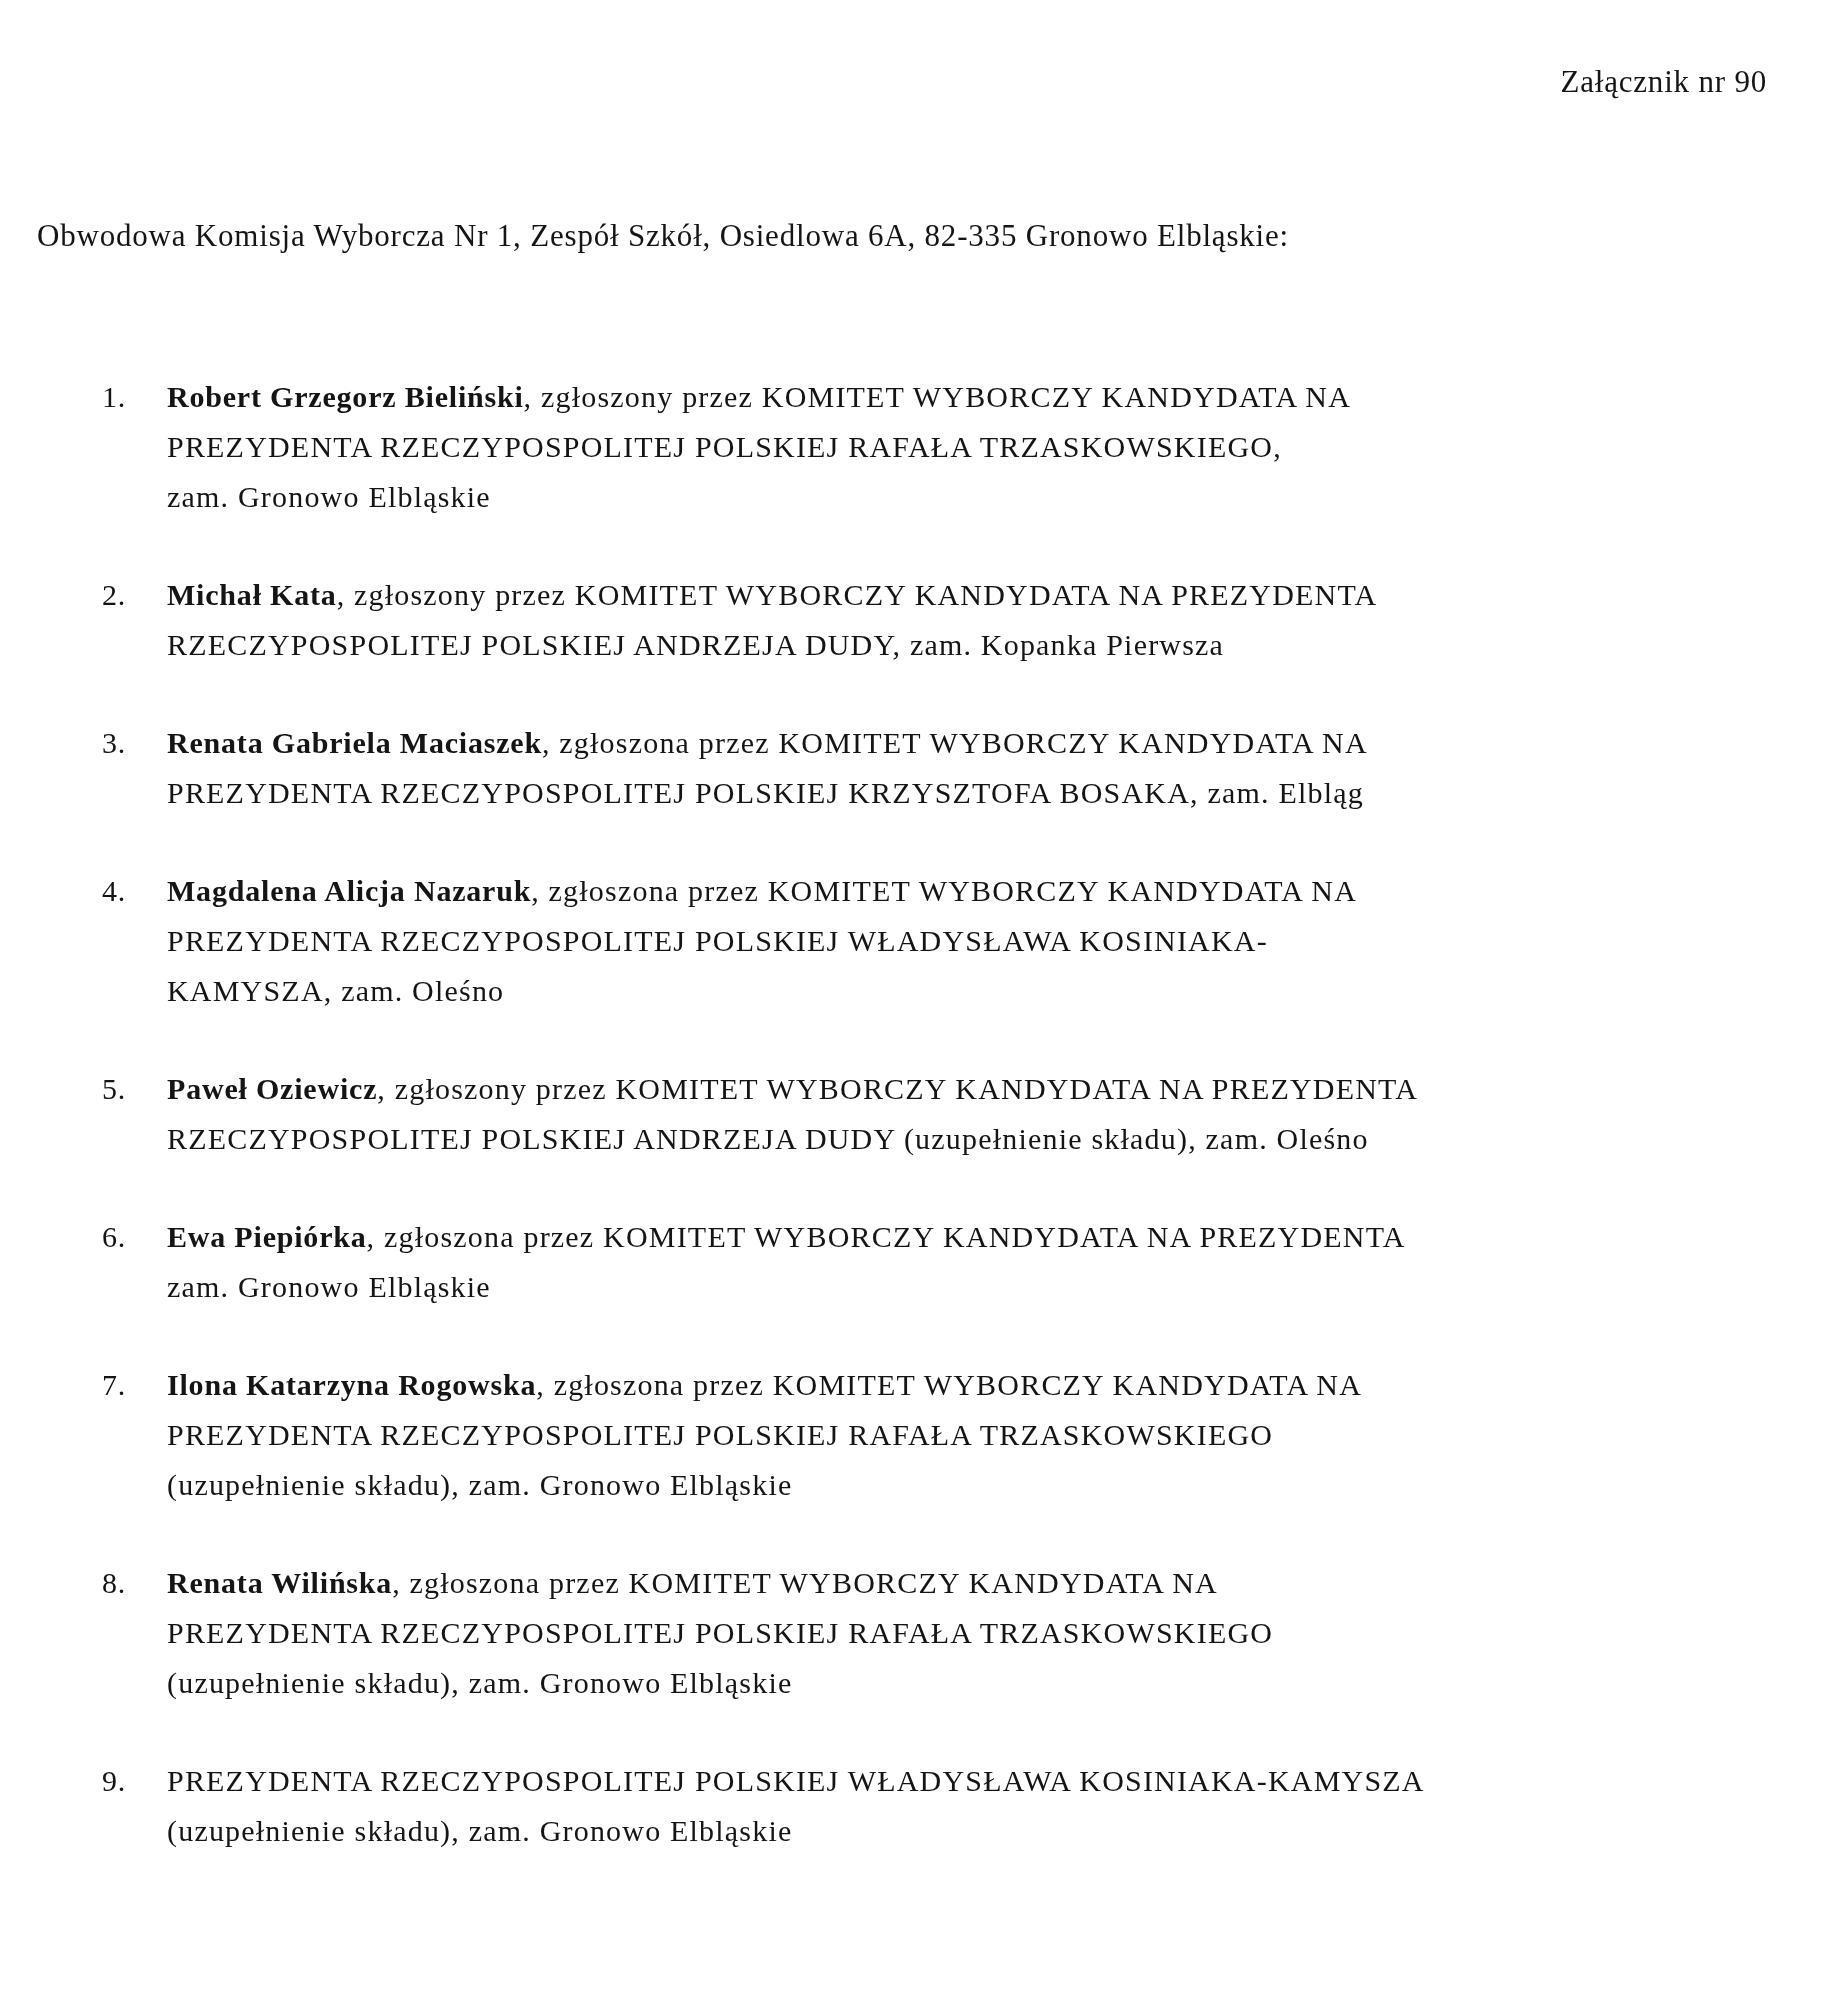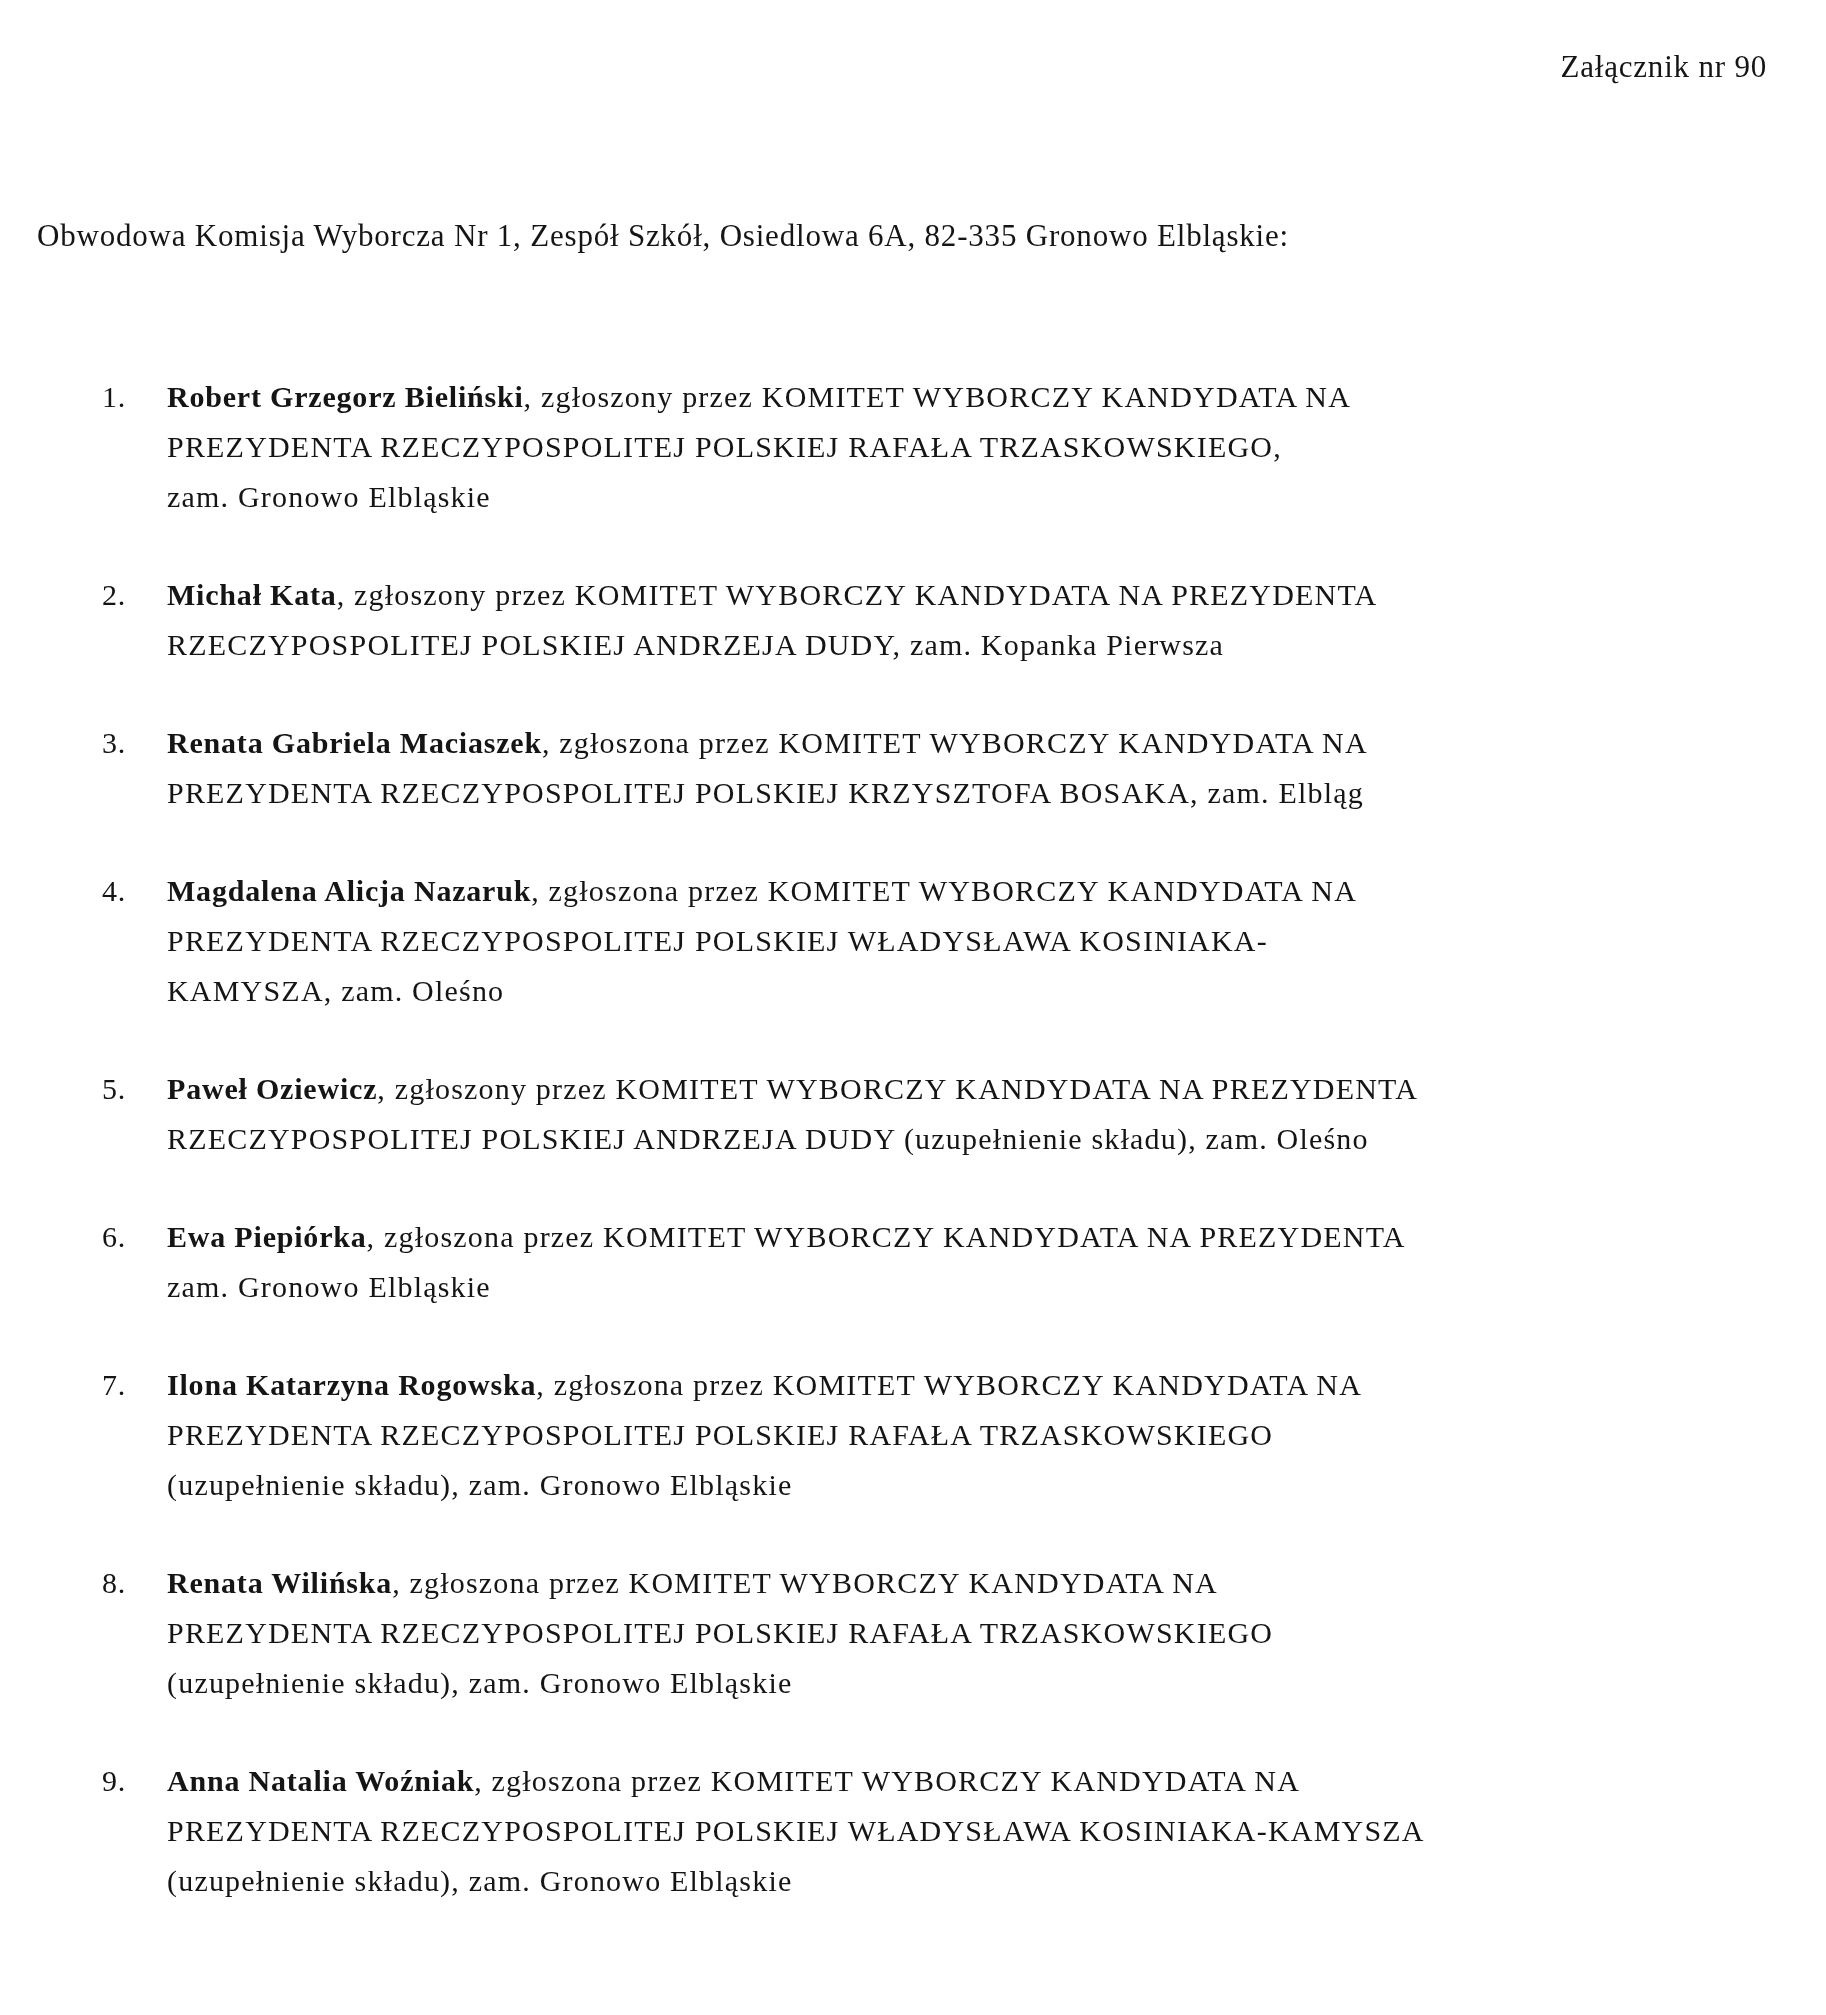--- a/index.html
+++ b/index.html
@@ -10,21 +10,21 @@
     color: #151515;
   }
   .page {
     position: relative;
     width: 1826px; height: 2129px;
     background: #ffffff;
     overflow: hidden;
   }
   .attachment {
     position: absolute;
-    top: 40px; right: 59px;
+    top: 55px; right: 59px;
     font-size: 31px;
     line-height: 54px;
     letter-spacing: 0.8px;
     white-space: nowrap;
   }
   .intro {
     position: absolute;
     top: 218px; left: 37px;
     font-size: 31px;
     letter-spacing: 0.8px;
@@ -137,21 +137,20 @@
       <div class="member-lines">
         <div class="line"><span class="member-name" data-bind="members.7.name">Renata Wilińska</span><span data-bind="members.7.line1_rest">, zgłoszona przez KOMITET WYBORCZY KANDYDATA NA</span></div>
         <div class="line" data-bind="members.7.line2">PREZYDENTA RZECZYPOSPOLITEJ POLSKIEJ RAFAŁA TRZASKOWSKIEGO</div>
         <div class="line" data-bind="members.7.line3">(uzupełnienie składu), zam. Gronowo Elbląskie</div>
       </div>
     </div>
 
     <div class="member">
       <div class="member-number" data-bind="members.8.number">9.</div>
       <div class="member-lines">
-        <div class="line"><span class="member-name" data-bind="members.8.name">Anna Natalia Woźniak</span><span data-bind="members.8.line1_rest">, zgłoszona przez KOMITET WYBORCZY KANDYDATA NA</span></div>
         <div class="line" data-bind="members.8.line2">PREZYDENTA RZECZYPOSPOLITEJ POLSKIEJ WŁADYSŁAWA KOSINIAKA-KAMYSZA</div>
         <div class="line" data-bind="members.8.line3">(uzupełnienie składu), zam. Gronowo Elbląskie</div>
       </div>
     </div>
 
   </div>
 </div>
 
 
 </body></html>

